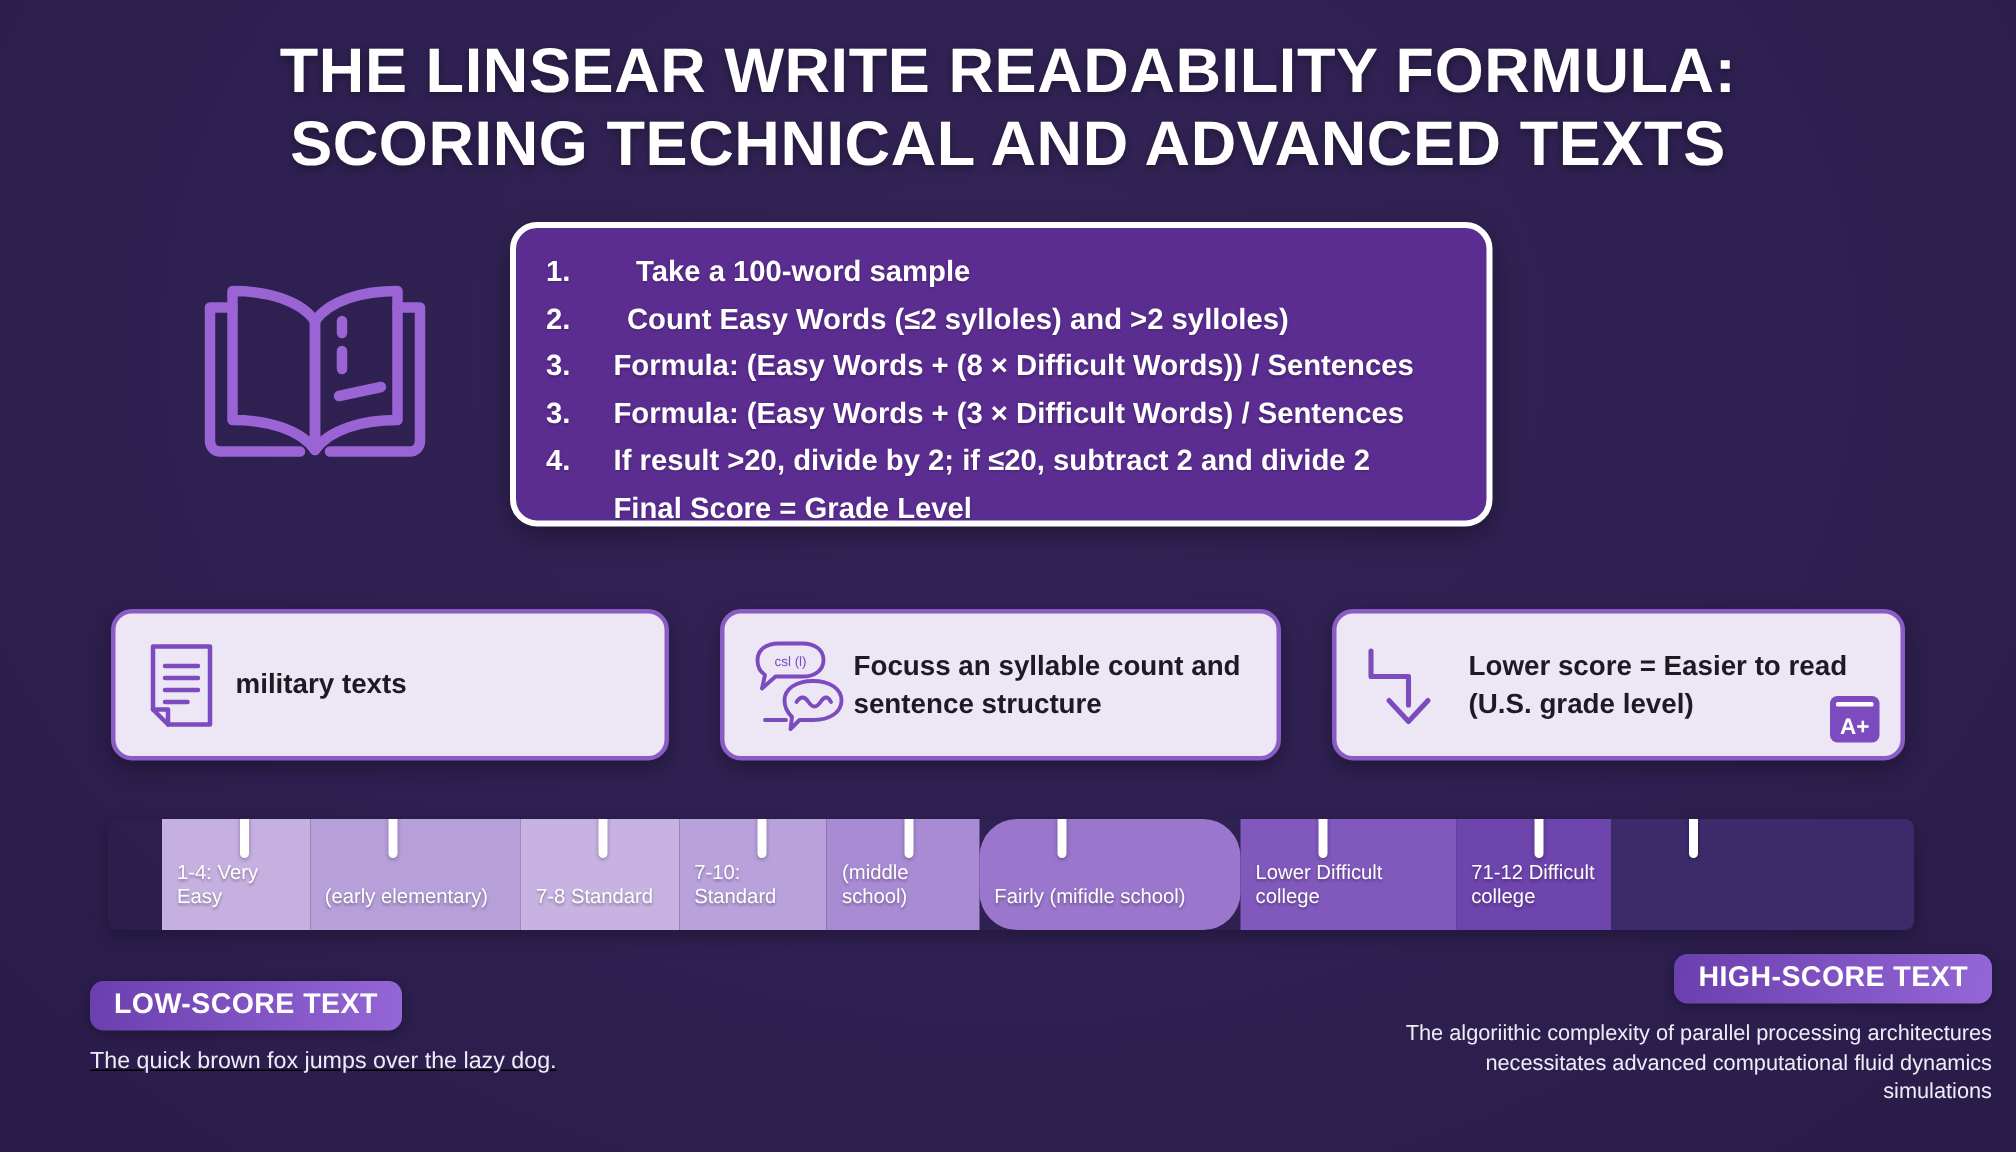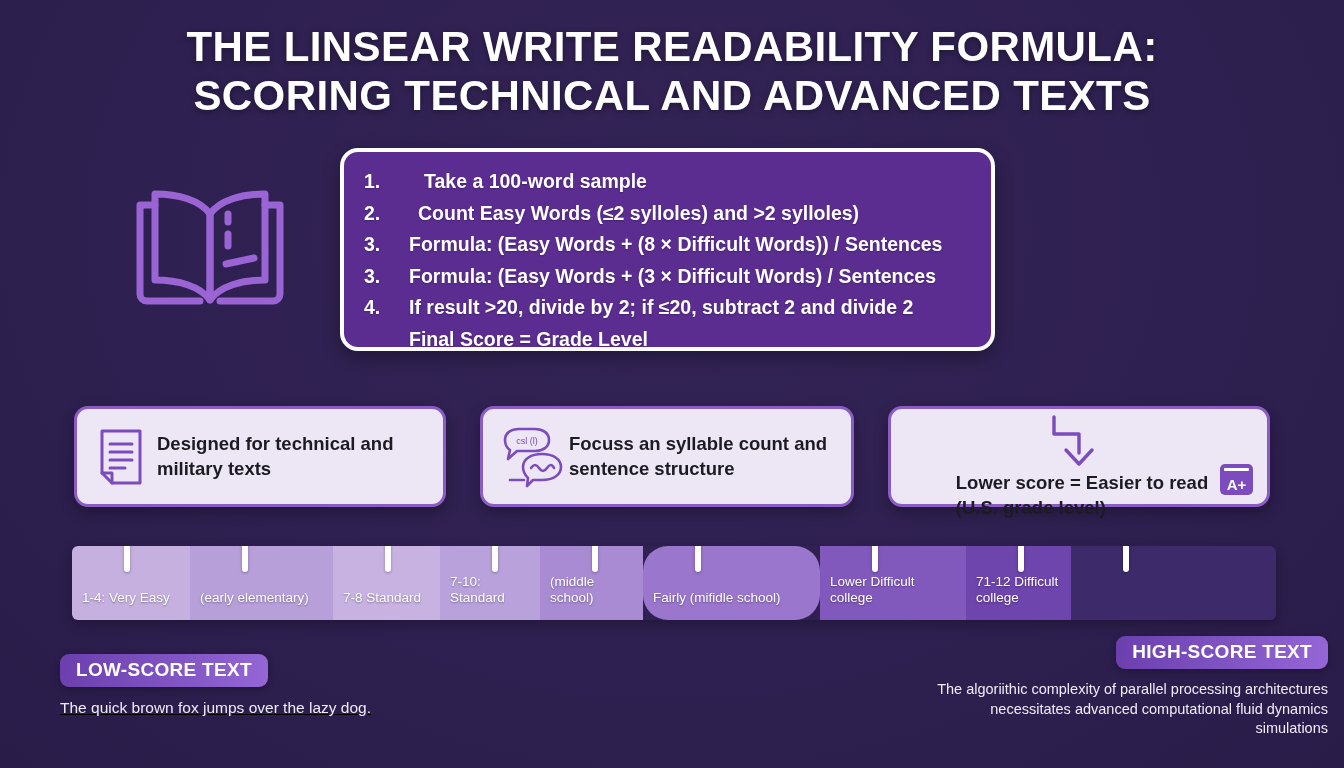--- a/index.html
+++ b/index.html
@@ -72,21 +72,21 @@
     background: #ece6f5;
     border: 3px solid #8a5cc4;
     border-radius: 14px;
     display: flex;
     align-items: center;
     padding: 0 14px;
     box-shadow: 0 5px 14px rgba(0,0,0,0.3);
   }
   .card-1 { left: 74px;  width: 372px; }
   .card-2 { left: 480px; width: 374px; }
-  .card-3 { left: 888px; width: 382px; flex-direction: column; }
+  .card-3 { left: 888px; width: 382px; }
   .card-icon { flex: 0 0 auto; width: 60px; height: 62px; margin-right: 6px; }
   .card-2 .card-icon { width: 70px; height: 66px; margin-right: 2px; }
   .card-3 .card-icon { width: 62px; height: 62px; margin-right: 6px; }
   .card-text {
     color: #1d1b22;
     font-size: 18.5px;
     font-weight: bold;
     line-height: 24.5px;
   }
   .card-3 .card-text { padding-left: 6px; }
@@ -222,21 +222,20 @@
       <svg viewBox="0 0 60 62" width="60" height="62" fill="none" stroke="#7c4bbd" stroke-width="3" stroke-linecap="round" stroke-linejoin="round">
         <path d="M11 5 L49 5 L49 57 L21 57 L11 47 Z"></path>
         <path d="M11 47 L21 47 L21 57"></path>
         <path d="M19 18 L41 18"></path>
         <path d="M19 26 L41 26"></path>
         <path d="M19 34 L41 34"></path>
         <path d="M19 42 L34 42"></path>
       </svg>
     </div>
     <div class="card-text">
-      <div>Designed for technical and</div>
       <div>military texts</div>
     </div>
   </div>
 
   <div class="card card-2">
     <div class="card-icon">
       <svg viewBox="0 0 70 66" width="70" height="66" fill="none" stroke="#7c4bbd" stroke-width="2.6" stroke-linecap="round" stroke-linejoin="round">
         <path d="M8 16 C8 9 14 5 22 5 L38 5 C46 5 52 9 52 16 C52 23 46 27 38 27 L20 27 L11 35 L13 26 C10 24 8 20 8 16 Z"></path>
         <text x="30" y="20" font-family="Liberation Sans, sans-serif" font-size="9" fill="#7c4bbd" stroke="none" text-anchor="middle">csl (l)</text>
         <path d="M26 43 C26 35 34 30 45 30 C56 30 64 35 64 43 C64 51 56 56 45 56 L36 56 L30 62 L31 54 C28 51 26 47 26 43 Z"></path>
@@ -260,21 +259,21 @@
     <div class="card-text">
       <div>Lower score = Easier to read</div>
       <div>(U.S. grade level)</div>
     </div>
     <div class="aplus">
       <span>A+</span>
     </div>
   </div>
 
   <div class="scale" id="scale-root">
-      <div class="seg" style="width: 118px; background: rgb(197, 176, 224);">
+      <div class="seg" style="width: 100px; background: rgb(197, 176, 224); margin-left: 36px;">
         <div class="tick"></div>
         <div class="seg-label">1-4: Very Easy</div>
       </div>
       <div class="seg" style="width: 143px; background: rgb(183, 159, 218);">
         <div class="tick"></div>
         <div class="seg-label">(early elementary)</div>
       </div>
       <div class="seg" style="width: 107px; background: rgb(199, 178, 226);">
         <div class="tick"></div>
         <div class="seg-label">7-8 Standard</div>

